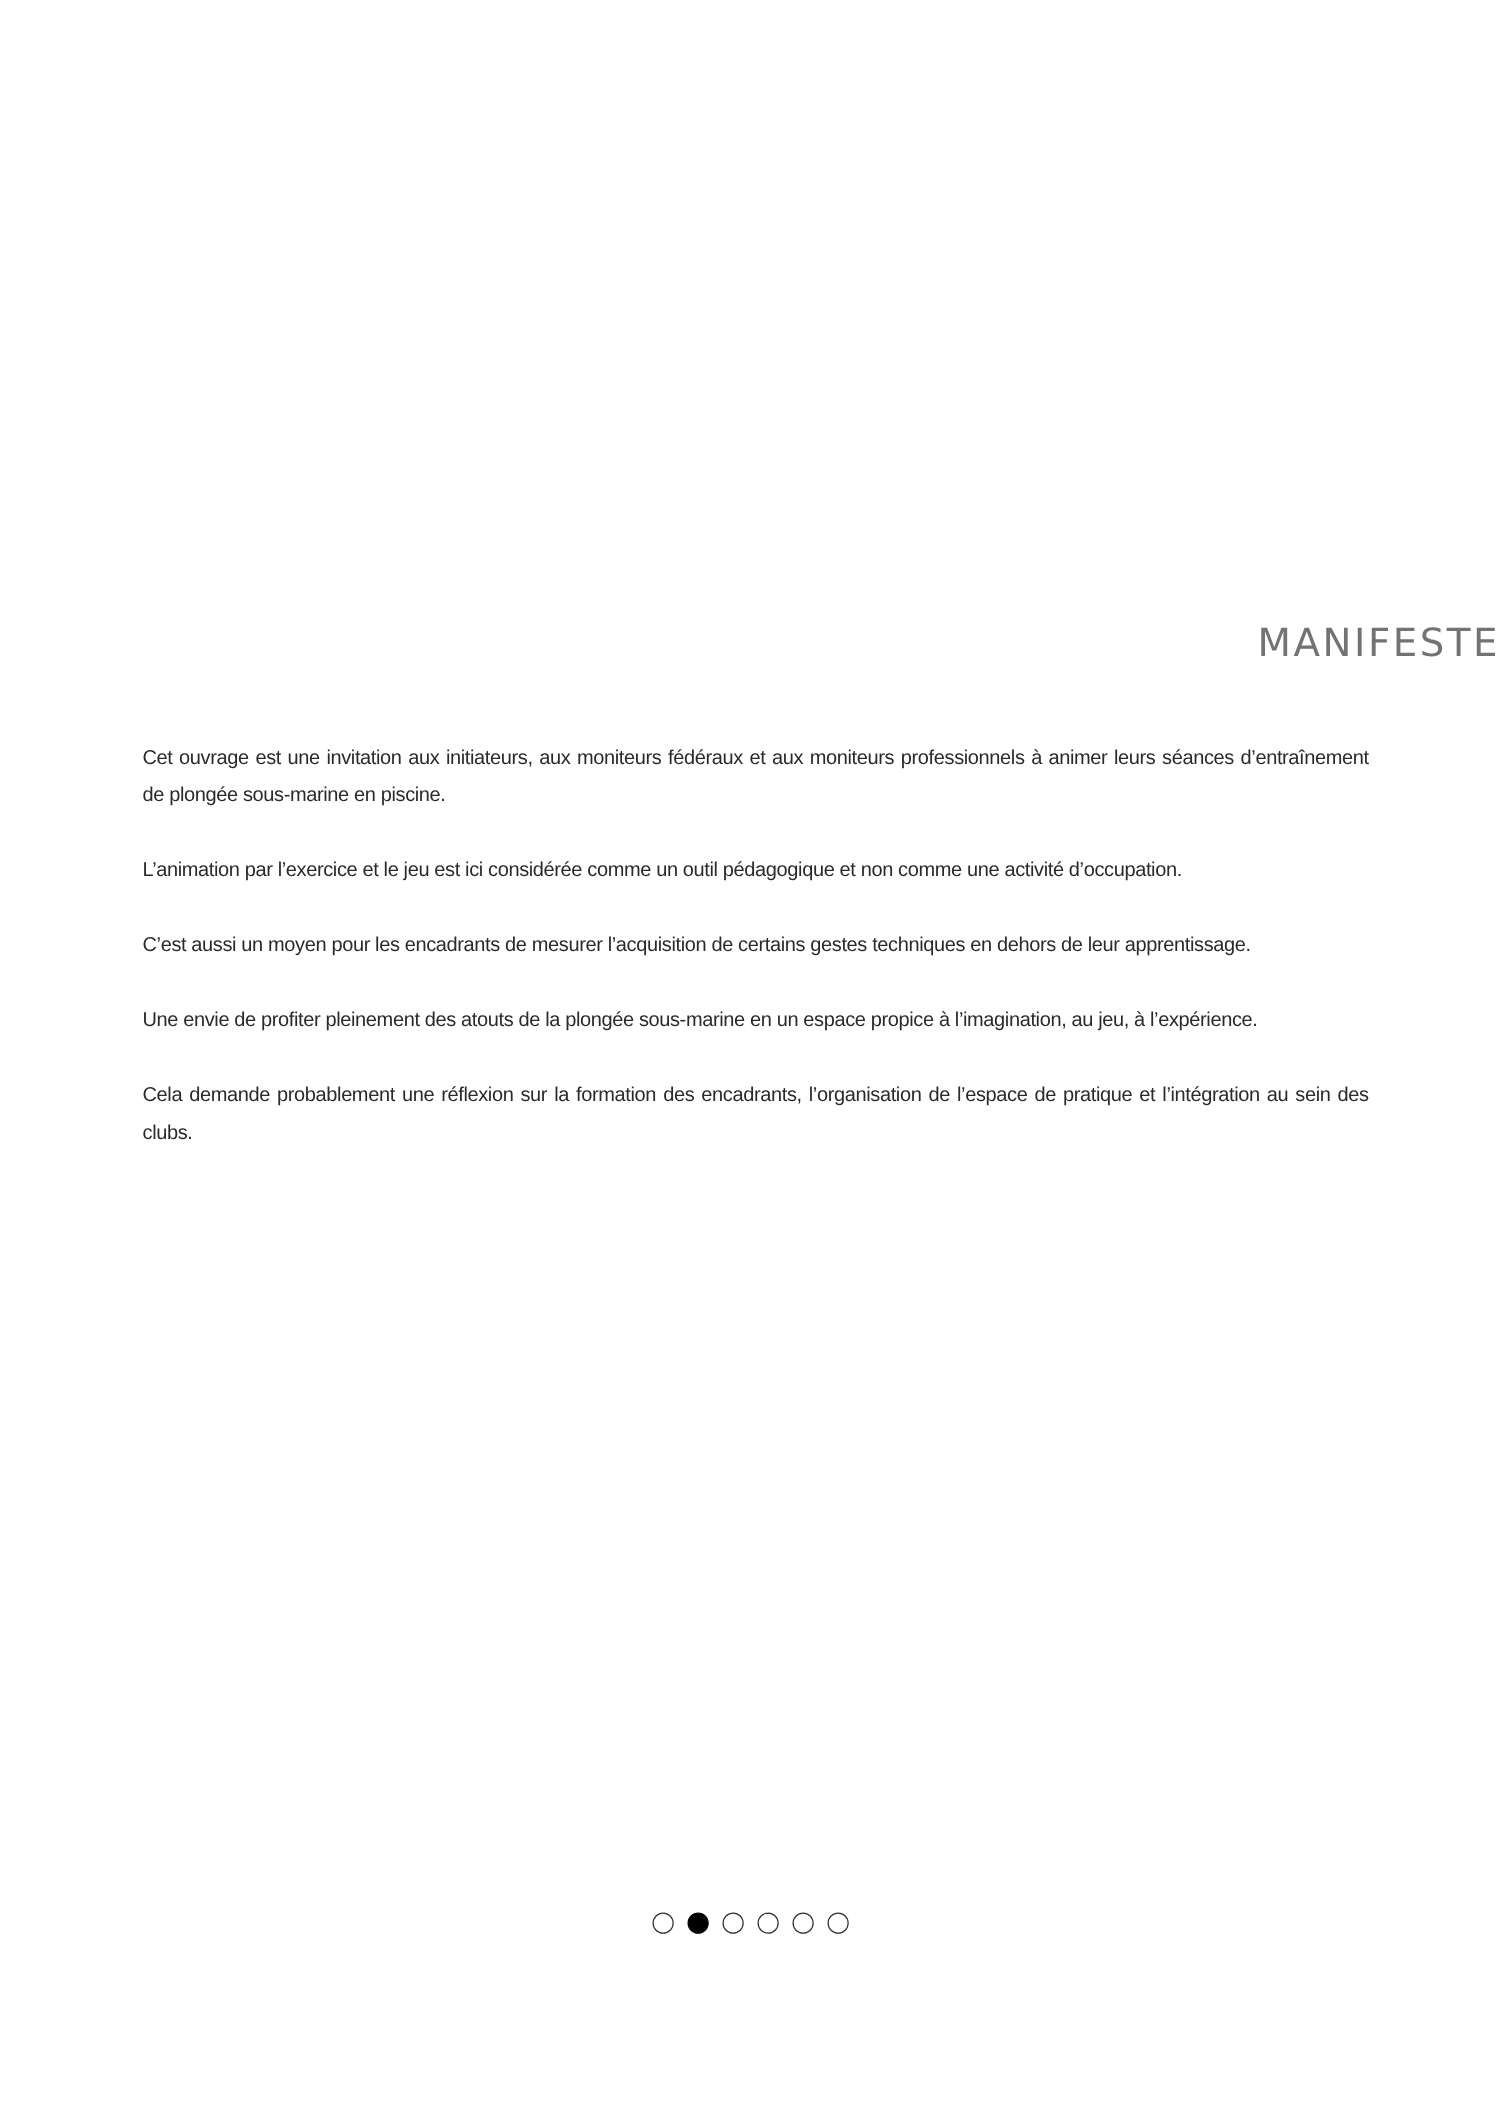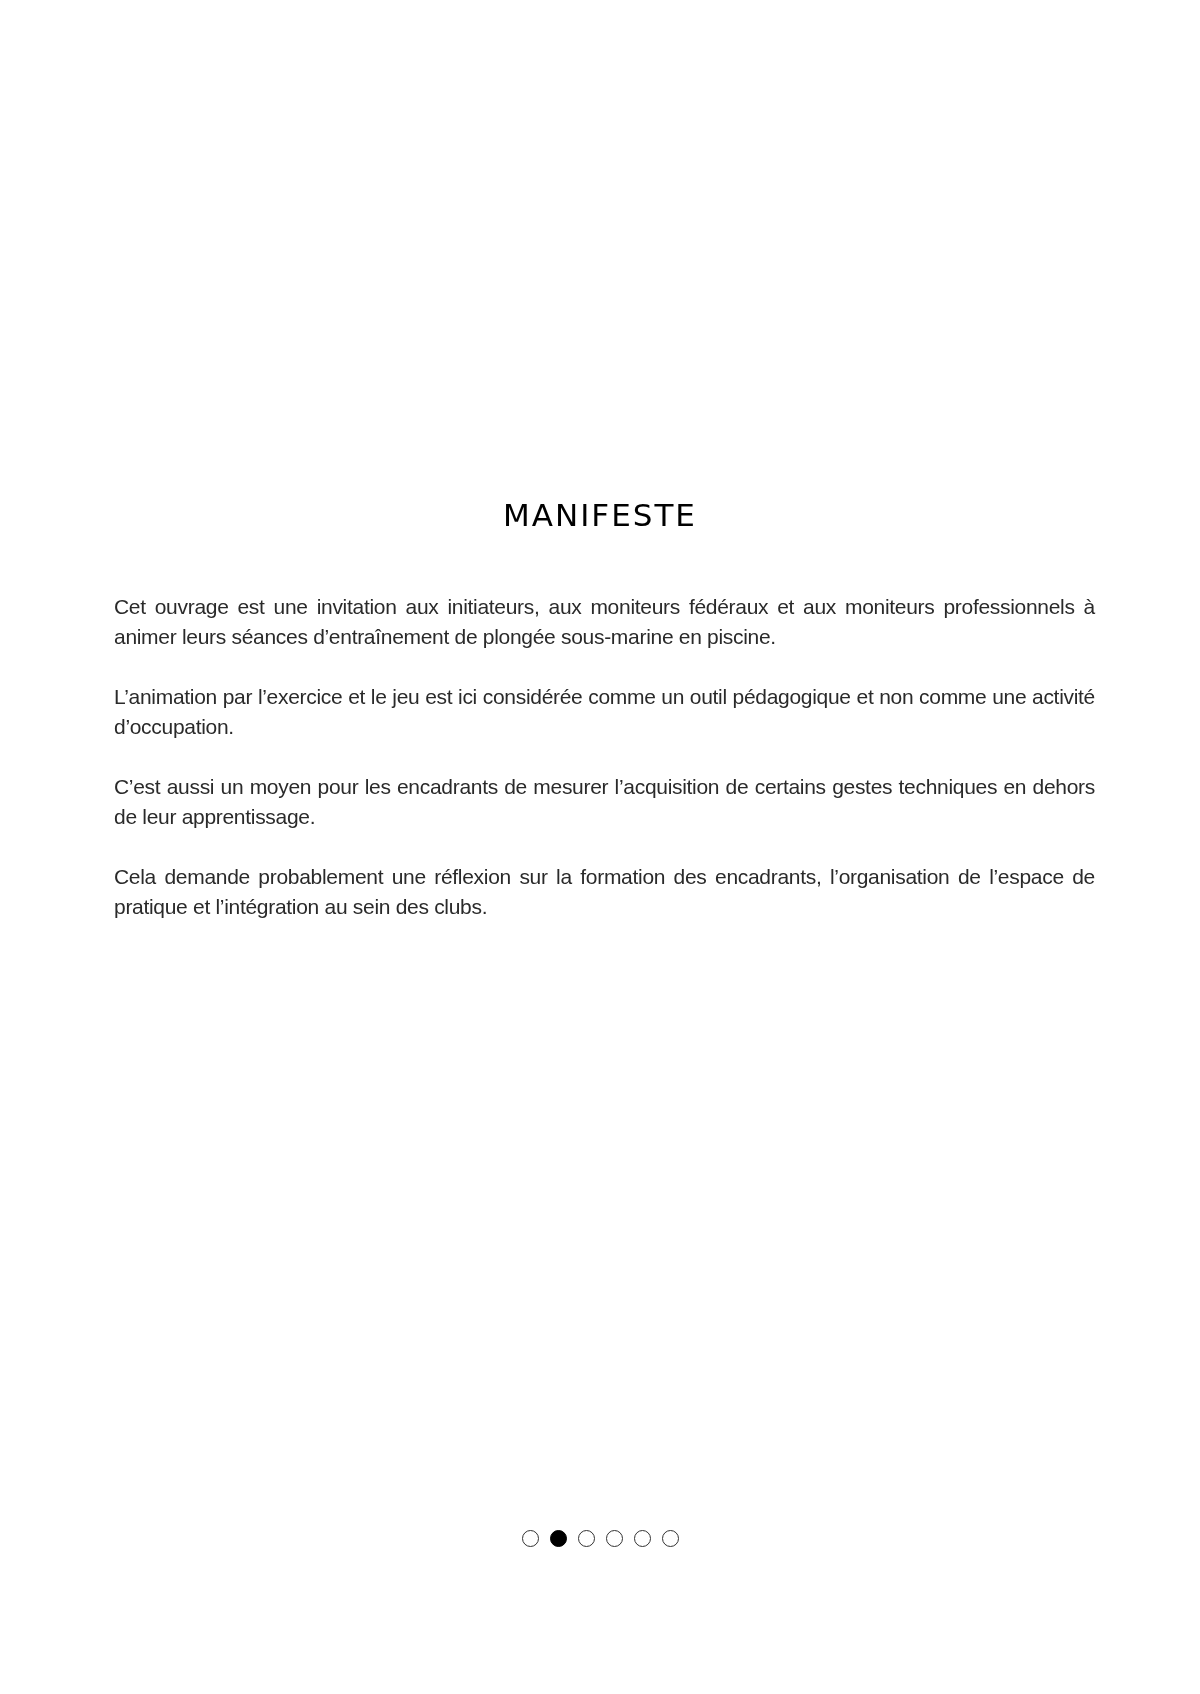--- a/index.html
+++ b/index.html
@@ -12,36 +12,36 @@
       height: 1694px;
       position: relative;
       overflow: hidden;
       color: #1a1a1a;
     }
     .page-title {
       position: absolute;
       top: 493px;
       left: 0;
       width: 1200px;
-      text-align: center;
+      text-align: right;
       font-family: "DejaVu Sans", sans-serif;
       font-size: 31px;
       font-weight: 400;
       letter-spacing: 2px;
-      color: #000000;
+      color: #737373;
       margin: 0;
       line-height: 44px;
     }
     .content {
       position: absolute;
       top: 592px;
       left: 114px;
       width: 981px;
       font-family: "Liberation Sans", sans-serif;
-      font-size: 21px;
+      font-size: 16px;
       line-height: 30px;
       color: #2a2a2a;
     }
     .content p {
       margin: 0 0 30px 0;
       text-align: justify;
       text-align-last: left;
       letter-spacing: -0.3px;
     }
     .pager {
@@ -69,20 +69,21 @@
   </style>
 </head>
 <body>
 
 <h1 class="page-title">MANIFESTE</h1>
 
 <div class="content">
   <p>Cet ouvrage est une invitation aux initiateurs, aux moniteurs fédéraux et aux moniteurs professionnels à animer leurs séances d’entraînement de plongée sous-marine en piscine.</p>
   <p>L’animation par l’exercice et le jeu est ici considérée comme un outil pédagogique et non comme une activité d’occupation.</p>
   <p>C’est aussi un moyen pour les encadrants de mesurer l’acquisition de certains gestes techniques en dehors de leur apprentissage.</p>
+  <p>Une envie de profiter pleinement des atouts de la plongée sous-marine en un espace propice à l’imagination, au jeu, à l’expérience.</p>
   <p>Cela demande probablement une réflexion sur la formation des encadrants, l’organisation de l’espace de pratique et l’intégration au sein des clubs.</p>
 </div>
 
 <div class="pager">
   <span class="dot"></span>
   <span class="dot active"></span>
   <span class="dot"></span>
   <span class="dot"></span>
   <span class="dot"></span>
   <span class="dot"></span>

